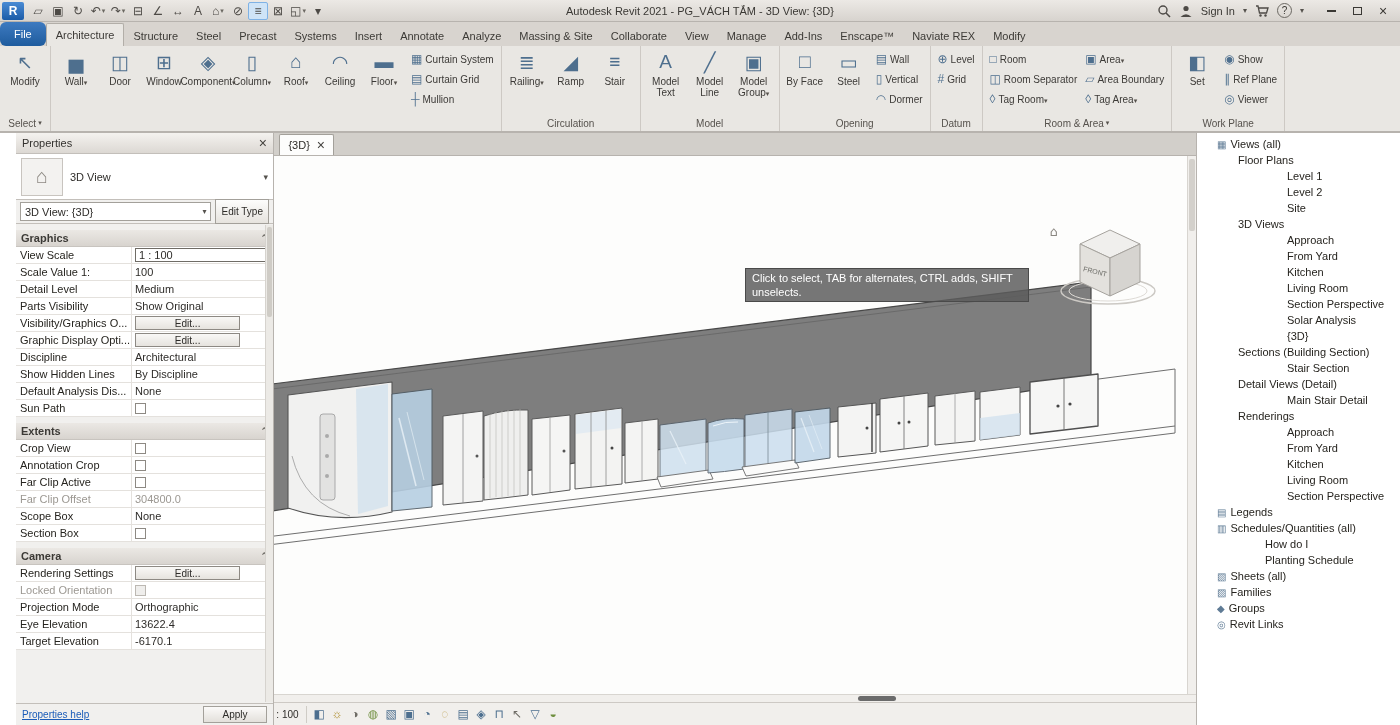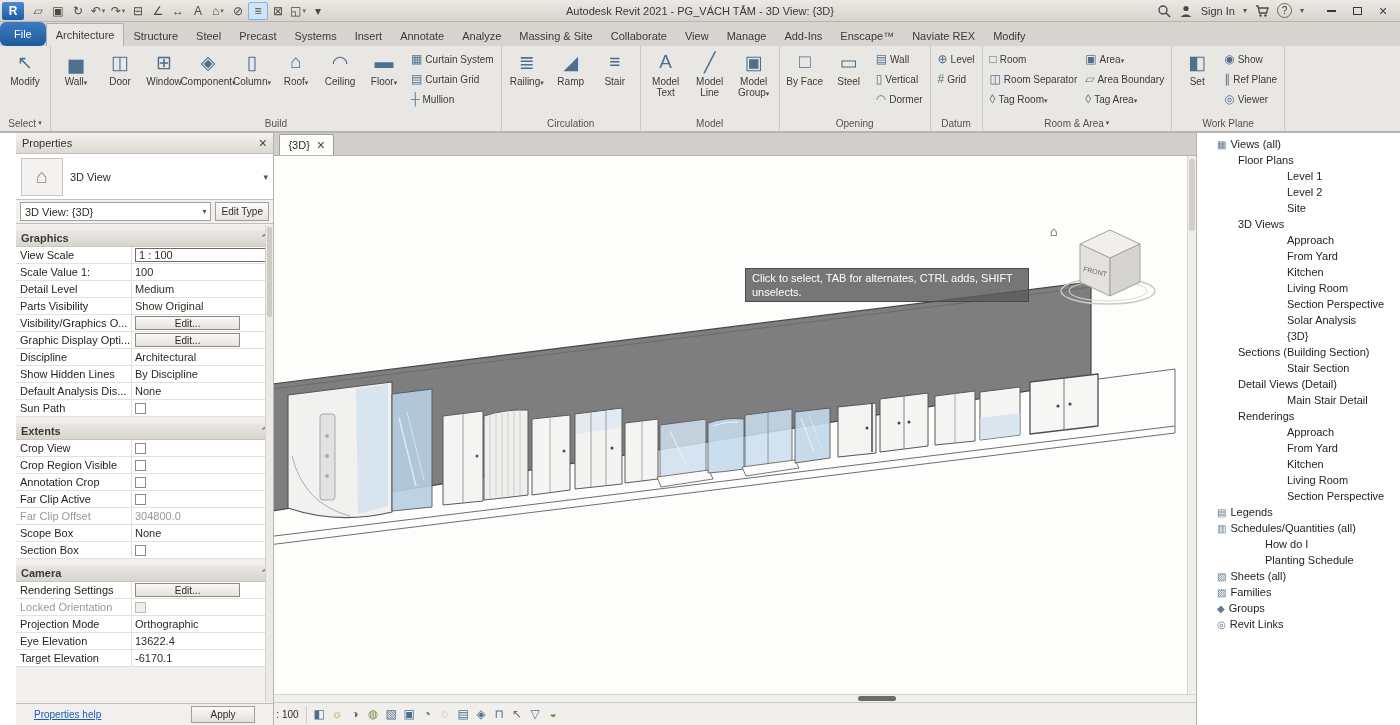--- a/index.html
+++ b/index.html
@@ -58,40 +58,40 @@
   .hdr-close{margin-left:auto;font-size:12px;color:#44423e;}
   .type-selector{height:46px;background:#fff;border-bottom:1px solid #c3bfba;display:flex;align-items:center;padding:3px 5px;gap:7px;}
   .type-thumb{width:42px;height:38px;border:1px solid #c8c4bf;background:#f3f2f0;display:flex;align-items:center;
     justify-content:center;font-size:20px;color:#8d8983;}
   .type-name{font-size:11px;color:#2e2c29;}
   .type-dd{margin-left:auto;font-size:9px;color:#55524d;}
   .instance-row{height:24px;display:flex;align-items:center;gap:4px;padding:2px 4px;background:#f1f0ee;border-bottom:1px solid #c3bfba;}
   .inst-combo{flex:1;height:19px;background:#fff;border:1px solid #a3a09a;display:flex;align-items:center;
     font-size:11px;padding:0 4px;white-space:nowrap;overflow:hidden;}
   .inst-combo::after{content:"▾";margin-left:auto;font-size:8px;color:#55524d;}
-  .edit-type-btn{height:19px;border:1px solid #a3a09a;background:linear-gradient(#fdfdfc,#e6e3de);font-size:10px;
+  .edit-type-btn{height:25px;border:1px solid #a3a09a;background:linear-gradient(#fdfdfc,#e6e3de);font-size:10px;
     padding:0 5px;display:flex;align-items:center;white-space:nowrap;}
   .psection{background:linear-gradient(#ebe8e4,#d8d4cf);height:17px;display:flex;align-items:center;padding:0 5px;
     font-size:11px;font-weight:bold;color:#3c3a36;border-bottom:1px solid #c8c4bf;margin-top:6px;}
   .psection::after{content:"⌃";margin-left:auto;font-size:9px;color:#6b6862;}
   .prow{height:17px;display:flex;border-bottom:1px solid #e4e1dd;background:#fff;font-size:11px;align-items:stretch;}
   .plabel{width:116px;padding-left:4px;border-right:1px solid #e4e1dd;display:flex;align-items:center;
     white-space:nowrap;overflow:hidden;color:#26241f;}
   .pvalue{flex:1;display:flex;align-items:center;padding:0 3px;overflow:hidden;}
   .pvtext{white-space:nowrap;overflow:hidden;}
   .vcombo .pvtext{border:1px solid #6f6c66;flex:1;height:14px;display:flex;align-items:center;padding:0 3px;}
   .vedit .pvtext{border:1px solid #8d8983;background:linear-gradient(#f9f8f6,#e6e3de);width:78%;height:14px;
     display:flex;align-items:center;justify-content:center;font-size:10px;}
   .pvcheck{display:none;width:11px;height:11px;border:1px solid #8d8983;background:#fff;}
   .vcheck .pvcheck{display:inline-block;}
   .disabled .plabel,.disabled .pvtext{color:#9c9892;}
   .disabled .pvcheck{border-color:#bcb8b2;background:#efeeec;}
   .props-scrollbar{position:absolute;right:0;top:92px;bottom:23px;width:8px;background:#eceae6;border-left:1px solid #d6d3ce;}
   .props-thumb{position:absolute;top:2px;left:1px;width:5px;height:90px;background:#cfccc6;border-radius:2px;}
-  .props-bottom{margin-top:auto;height:22px;display:flex;align-items:center;padding:0 18px;border-top:1px solid #c3bfba;background:#f1f0ee;}
+  .props-bottom{margin-top:auto;height:22px;display:flex;align-items:center;padding:0 6px;border-top:1px solid #c3bfba;background:#f1f0ee;}
   .help-link{color:#1b5cb8;text-decoration:underline;font-size:10px;}
   .apply-btn{margin-left:auto;width:64px;height:17px;border:1px solid #a3a09a;background:linear-gradient(#fbfaf9,#e3e0db);
     font-size:10px;display:flex;align-items:center;justify-content:center;}
 
   
   .viewport{position:absolute;top:133px;left:258px;right:204px;bottom:0;display:flex;flex-direction:column;background:#fdfdfc;}
   .vp-tabbar{height:23px;background:#d2cfca;display:flex;align-items:flex-end;padding-left:3px;gap:3px;border-bottom:1px solid #b7b3ae;}
   .vp-bar-icon{font-size:11px;color:#5a5751;padding:0 3px 3px 2px;}
   .vp-tab{height:21px;background:#fdfdfc;border:1px solid #a3a09a;border-bottom:none;display:flex;align-items:center;
     gap:7px;padding:0 8px;font-size:11px;border-radius:2px 2px 0 0;}
@@ -300,23 +300,20 @@
             <span class="sicon">▤</span>
             <span>Curtain Grid</span>
           </div>
 
           <div class="smallbtn">
             <span class="sicon">┼</span>
             <span>Mullion</span>
           </div>
         </div>
     </div>
-    <div class="panel-label">
-        <span>Build</span>
-      </div>
   </div>
 
   <div class="panel">
     <div class="panel-body">
       <div class="bigs">
 
           <div class="bigbtn">
             <span class="rbicon">≣</span>
             <span class="rblabel has-arrow">Railing</span>
           </div>
@@ -598,27 +595,20 @@
   <div>
 
       <div class="prow vcheck">
         <span class="plabel">Crop View</span>
         <span class="pvalue">
 
           <span class="pvcheck"></span>
         </span>
       </div>
 
-      <div class="prow vcheck">
-        <span class="plabel">Crop Region Visible</span>
-        <span class="pvalue">
-
-          <span class="pvcheck"></span>
-        </span>
-      </div>
 
       <div class="prow vcheck">
         <span class="plabel">Annotation Crop</span>
         <span class="pvalue">
 
           <span class="pvcheck"></span>
         </span>
       </div>
 
       <div class="prow vcheck">

